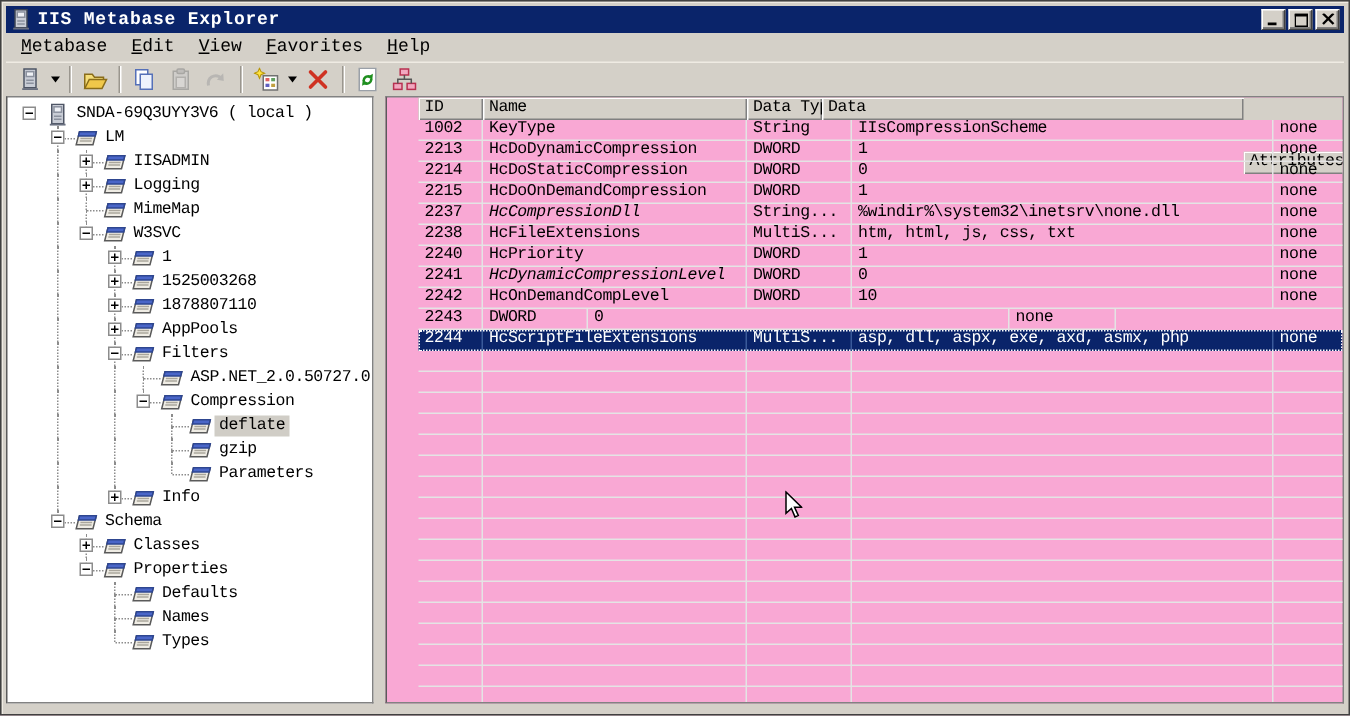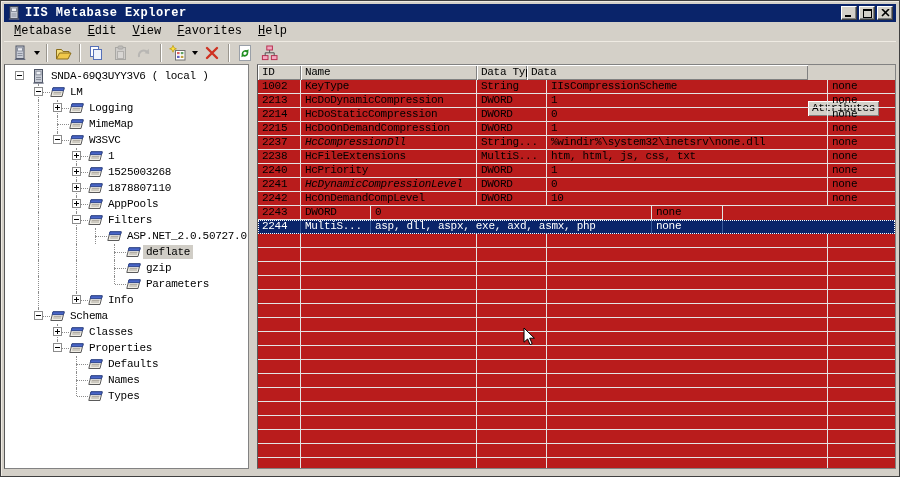--- a/index.html
+++ b/index.html
@@ -37,22 +37,22 @@
   .tb-arrow .dd{width:0;height:0;border-left:3px solid transparent;border-right:3px solid transparent;border-top:4px solid #000;}
   .toolbar-sep{width:1px;height:18px;background:#9a968e;box-shadow:1px 0 0 #fff;margin:0 4px;}
   
   .client{position:absolute;top:63px;left:3px;right:3px;bottom:7px;background:var(--chrome-bg,#d4d0c8);}
   .tree-panel{
     position:absolute;left:0;top:0;bottom:0;width:245px;background:#fff;overflow:hidden;
     border:1px solid #828282;border-left-color:#5a5a5a;padding-top:3px;
   }
   .splitter{position:absolute;left:245px;top:0;bottom:0;width:8px;cursor:ew-resize;}
   .list-panel{
-    position:absolute;left:253px;right:0;top:0;bottom:0;background:#b91c1c;overflow:hidden;
-    border:1px solid #828282;border-left-color:#5a5a5a;
+    position:absolute;left:253px;right:0;top:0;bottom:0;background:#f9a8d4;overflow:hidden;
+    border:1px solid #828282;border-left-color:#5a5a5a;padding-left:21px;
   }
   
   .tree-row{position:relative;height:16px;width:100%;}
   .tree-row .vg{position:absolute;width:0;border-left:1px dotted #8c8c8c;}
   .tree-row .vg.full{top:0;bottom:0;}
   .tree-row .vg.top{top:0;height:8px;}
   .tree-row .vg.bot{top:8px;bottom:0;}
   .tree-row .hs{position:absolute;top:8px;height:0;width:11px;border-top:1px dotted #8c8c8c;}
   .exp{
     position:absolute;top:3px;width:9px;height:9px;background:#fff;border:1px solid #8c8c8c;
@@ -261,20 +261,36 @@
           <i class="hs" style="left: 53px;"></i>
           <span class="exp" style="left: 48px;">
             <i class="h"></i>
             <i class="v"></i>
           </span>
           <span class="tree-ic" style="left: 63px;"><svg width="16" height="13" viewBox="0 0 16 13">
               <path d="M1.8 11.5 L4 2.8 L15.2 2.8 L13 11.5 Z" fill="#efece4" stroke="#5a5a5a"></path>
               <path d="M3.3 5.6 L4 2.8 L15.2 2.8 L14.5 5.6 Z" fill="#4a66c8" stroke="#2e4690"></path>
               <path d="M4.6 7.4 L12.4 7.4 M4.2 9 L12 9" stroke="#aaa69c" fill="none"></path>
             </svg></span>
+          <span class="tree-label" style="left: 81px;">IISADMIN</span>
+        </div>
+        <div class="tree-row">
+          <i class="vg full" style="left: 33px;"></i>
+          <i class="vg top" style="left: 52px;"></i>
+          <i class="vg bot" style="left: 52px;"></i>
+          <i class="hs" style="left: 53px;"></i>
+          <span class="exp" style="left: 48px;">
+            <i class="h"></i>
+            <i class="v"></i>
+          </span>
+          <span class="tree-ic" style="left: 63px;"><svg width="16" height="13" viewBox="0 0 16 13">
+              <path d="M1.8 11.5 L4 2.8 L15.2 2.8 L13 11.5 Z" fill="#efece4" stroke="#5a5a5a"></path>
+              <path d="M3.3 5.6 L4 2.8 L15.2 2.8 L14.5 5.6 Z" fill="#4a66c8" stroke="#2e4690"></path>
+              <path d="M4.6 7.4 L12.4 7.4 M4.2 9 L12 9" stroke="#aaa69c" fill="none"></path>
+            </svg></span>
           <span class="tree-label" style="left: 81px;">Logging</span>
         </div>
         <div class="tree-row">
           <i class="vg full" style="left: 33px;"></i>
           <i class="vg top" style="left: 52px;"></i>
           <i class="vg bot" style="left: 52px;"></i>
           <i class="hs" style="left: 53px;"></i>
           <span class="tree-ic" style="left: 63px;"><svg width="16" height="13" viewBox="0 0 16 13">
               <path d="M1.8 11.5 L4 2.8 L15.2 2.8 L13 11.5 Z" fill="#efece4" stroke="#5a5a5a"></path>
               <path d="M3.3 5.6 L4 2.8 L15.2 2.8 L14.5 5.6 Z" fill="#4a66c8" stroke="#2e4690"></path>
@@ -380,20 +396,35 @@
           <i class="vg full" style="left: 71px;"></i>
           <i class="vg top" style="left: 90px;"></i>
           <i class="vg bot" style="left: 90px;"></i>
           <i class="hs" style="left: 91px;"></i>
           <span class="tree-ic" style="left: 101px;"><svg width="16" height="13" viewBox="0 0 16 13">
               <path d="M1.8 11.5 L4 2.8 L15.2 2.8 L13 11.5 Z" fill="#efece4" stroke="#5a5a5a"></path>
               <path d="M3.3 5.6 L4 2.8 L15.2 2.8 L14.5 5.6 Z" fill="#4a66c8" stroke="#2e4690"></path>
               <path d="M4.6 7.4 L12.4 7.4 M4.2 9 L12 9" stroke="#aaa69c" fill="none"></path>
             </svg></span>
           <span class="tree-label" style="left: 119px;">ASP.NET_2.0.50727.0</span>
+        </div>
+        <div class="tree-row">
+          <i class="vg full" style="left: 33px;"></i>
+          <i class="vg full" style="left: 71px;"></i>
+          <i class="vg top" style="left: 90px;"></i>
+          <i class="hs" style="left: 91px;"></i>
+          <span class="exp" style="left: 86px;">
+            <i class="h"></i>
+          </span>
+          <span class="tree-ic" style="left: 101px;"><svg width="16" height="13" viewBox="0 0 16 13">
+              <path d="M1.8 11.5 L4 2.8 L15.2 2.8 L13 11.5 Z" fill="#efece4" stroke="#5a5a5a"></path>
+              <path d="M3.3 5.6 L4 2.8 L15.2 2.8 L14.5 5.6 Z" fill="#4a66c8" stroke="#2e4690"></path>
+              <path d="M4.6 7.4 L12.4 7.4 M4.2 9 L12 9" stroke="#aaa69c" fill="none"></path>
+            </svg></span>
+          <span class="tree-label" style="left: 119px;">Compression</span>
         </div>
         <div class="tree-row">
           <i class="vg full" style="left: 33px;"></i>
           <i class="vg full" style="left: 71px;"></i>
           <i class="vg top" style="left: 109px;"></i>
           <i class="vg bot" style="left: 109px;"></i>
           <i class="hs" style="left: 110px;"></i>
           <span class="tree-ic" style="left: 120px;"><svg width="16" height="13" viewBox="0 0 16 13">
               <path d="M1.8 11.5 L4 2.8 L15.2 2.8 L13 11.5 Z" fill="#efece4" stroke="#5a5a5a"></path>
               <path d="M3.3 5.6 L4 2.8 L15.2 2.8 L14.5 5.6 Z" fill="#4a66c8" stroke="#2e4690"></path>
@@ -589,20 +620,21 @@
             <div class="lcell" style="width: 71px;">none</div>
           </div>
           <div class="lrow">
             <div class="lcell" style="width: 43px;">2243</div>
             <div class="lcell" style="width: 70px;">DWORD</div>
             <div class="lcell" style="width: 281px;">0</div>
             <div class="lcell" style="width: 71px;">none</div>
           </div>
           <div class="lrow sel">
             <div class="lcell" style="width: 43px;">2244</div>
+            <div class="lcell" style="width: 176px;">HcScriptFileExtensions</div>
             <div class="lcell" style="width: 70px;">MultiS...</div>
             <div class="lcell" style="width: 281px;">asp, dll, aspx, exe, axd, asmx, php</div>
             <div class="lcell" style="width: 71px;">none</div>
           </div>
           <div class="lrow">
             <div class="lcell" style="width: 43px;"></div>
             <div class="lcell" style="width: 176px;"></div>
             <div class="lcell" style="width: 70px;"></div>
             <div class="lcell" style="width: 281px;"></div>
             <div class="lcell" style="width: 71px;"></div>

